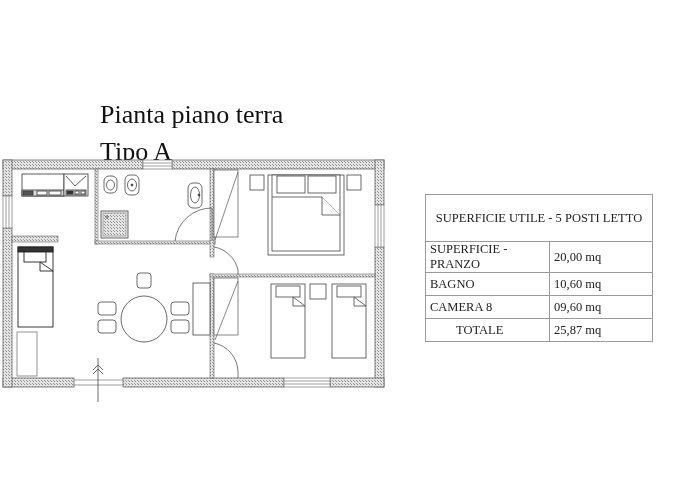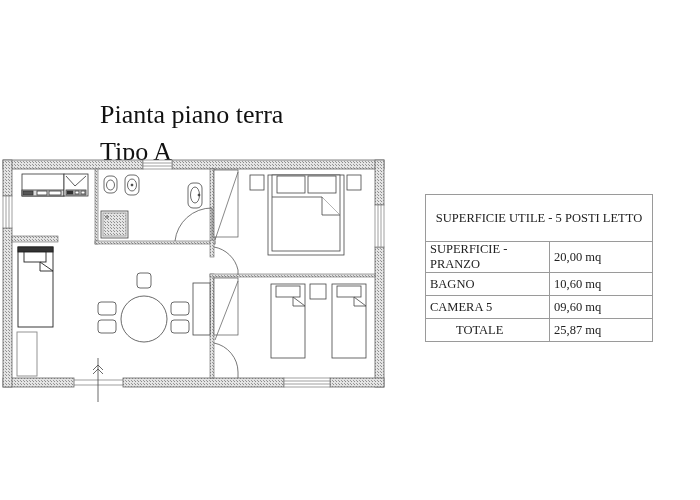--- a/index.html
+++ b/index.html
@@ -182,21 +182,21 @@
         </tr>
     <tr>
       <td class="lbl">SUPERFICIE - PRANZO</td>
       <td class="val">20,00 mq</td>
     </tr>
     <tr>
       <td class="lbl">BAGNO</td>
       <td class="val">10,60 mq</td>
     </tr>
     <tr>
-      <td class="lbl">CAMERA 5</td>
+      <td class="lbl">CAMERA 8</td>
       <td class="val">09,60 mq</td>
     </tr>
     <tr class="total">
       <td class="lbl">TOTALE</td>
       <td class="val">25,87 mq</td>
     </tr>
   </tbody>
     </table>
 </div>
 

